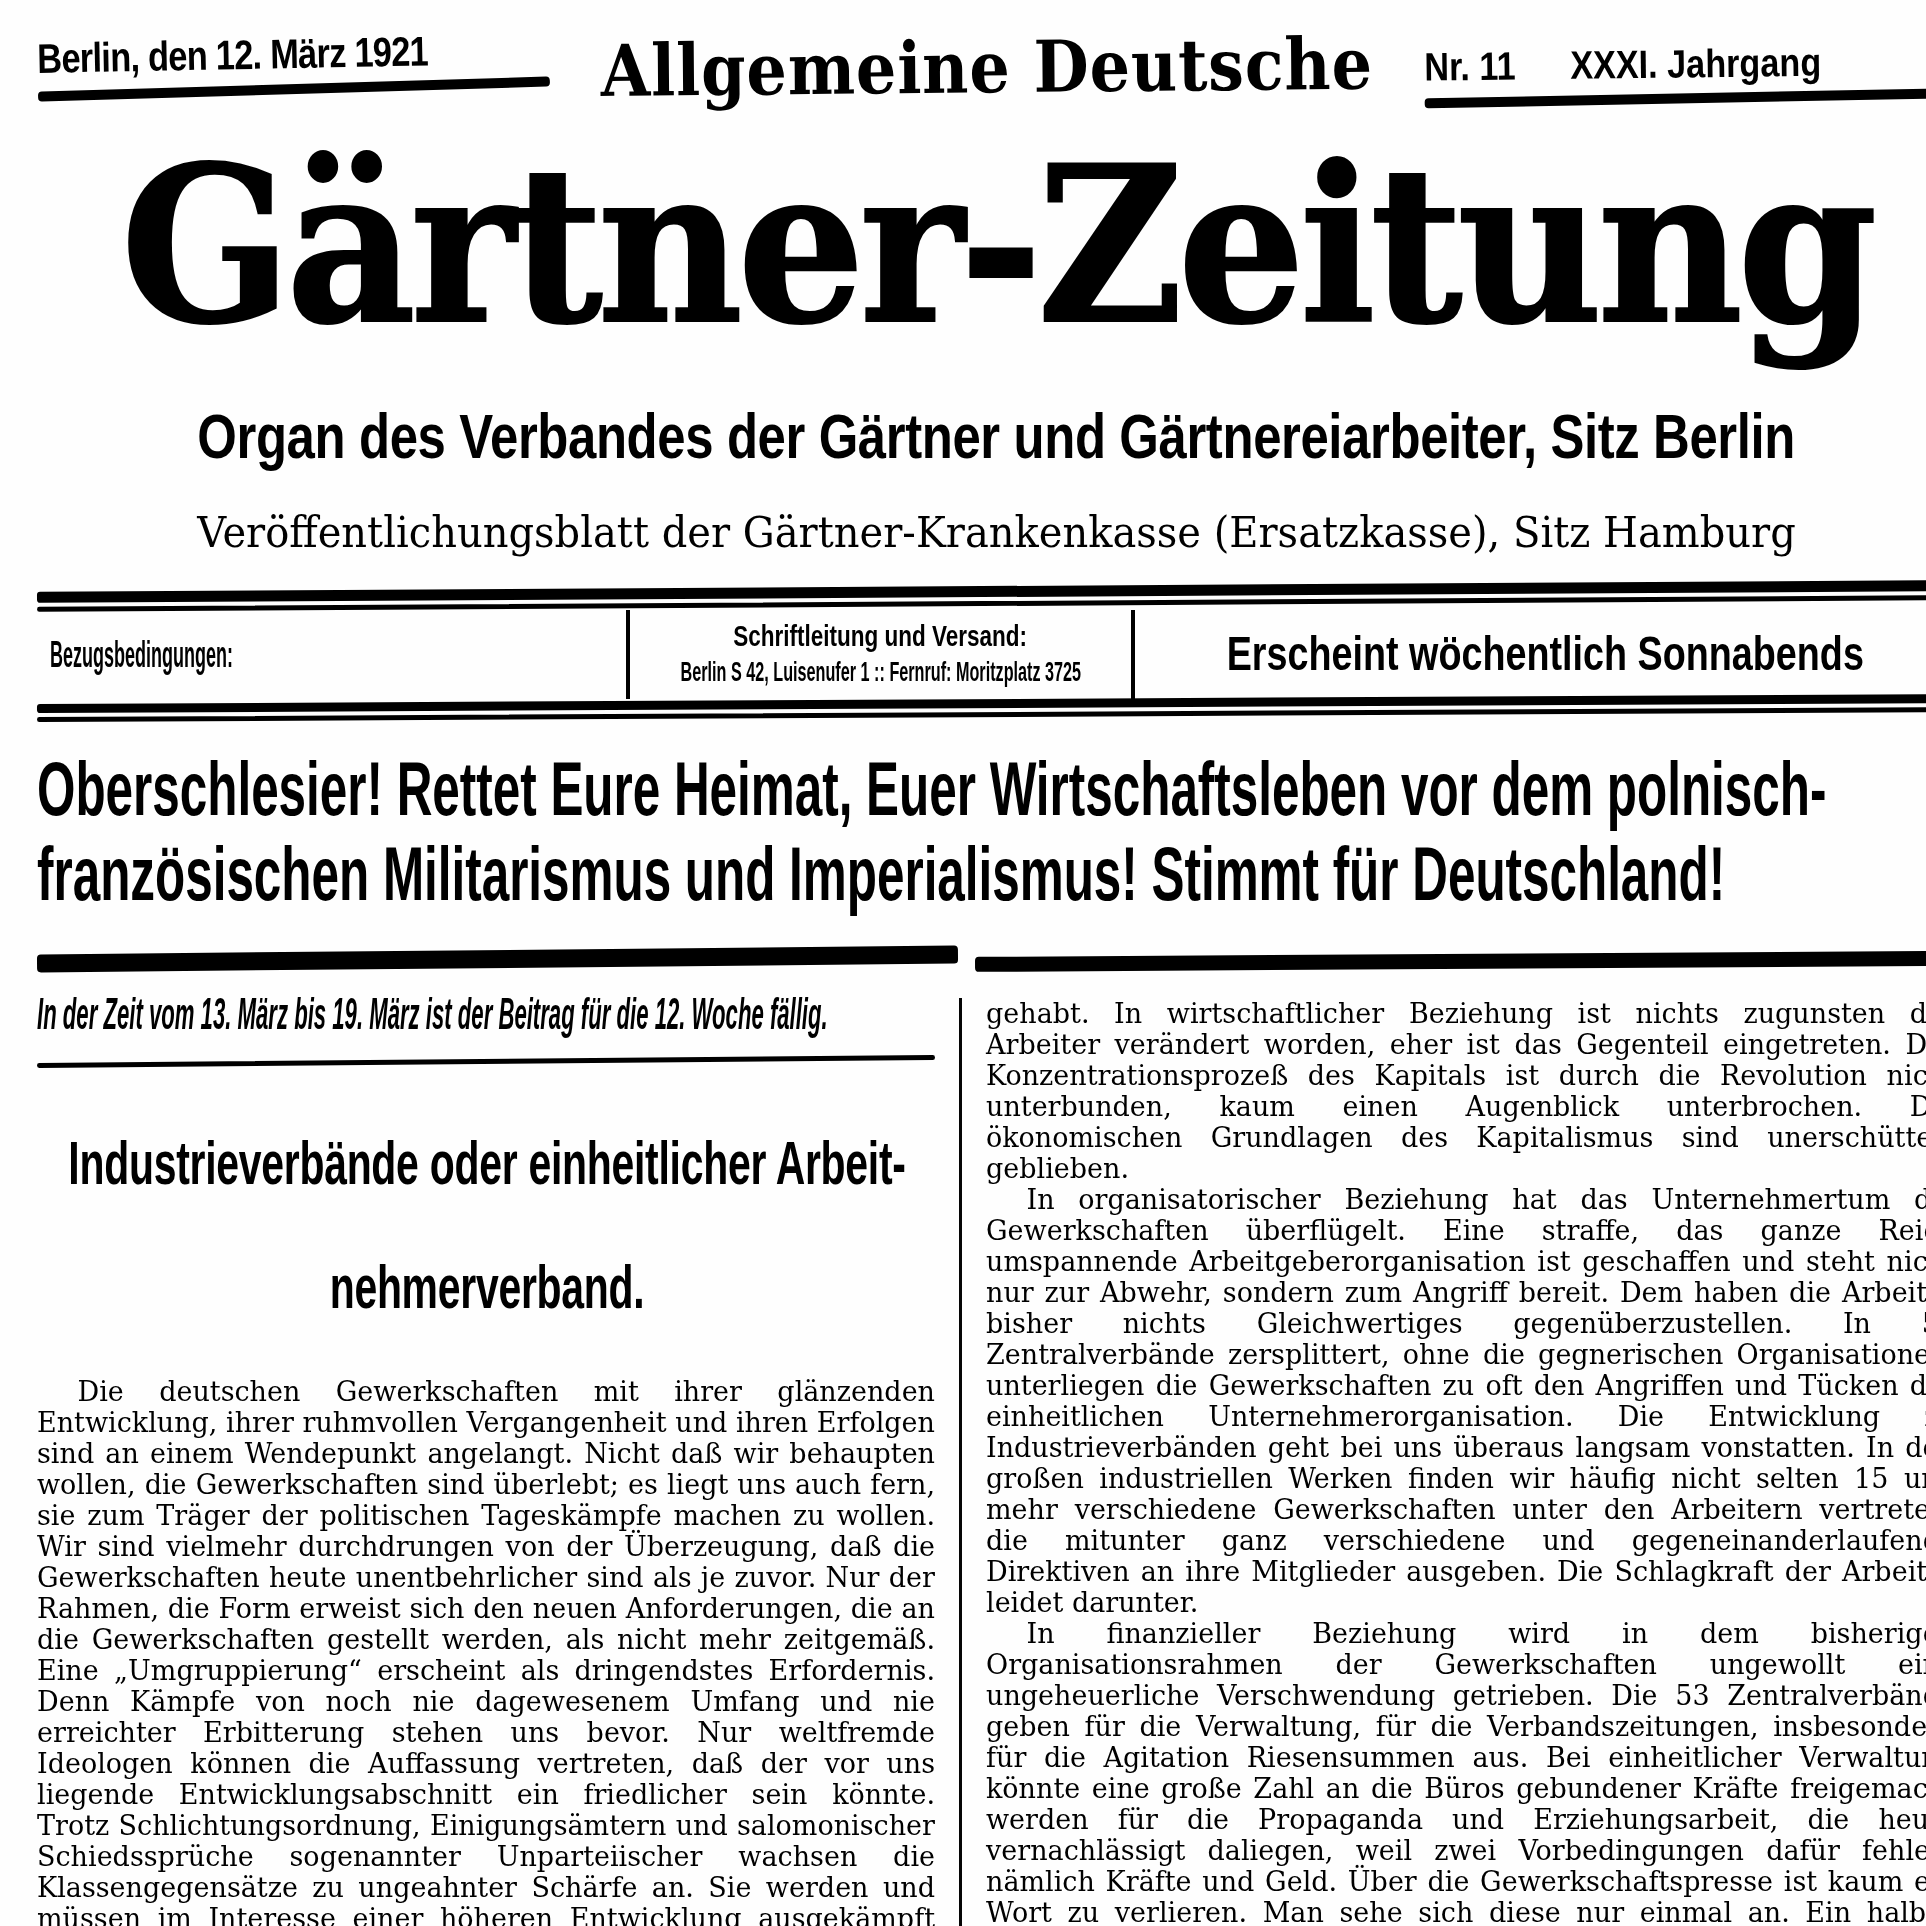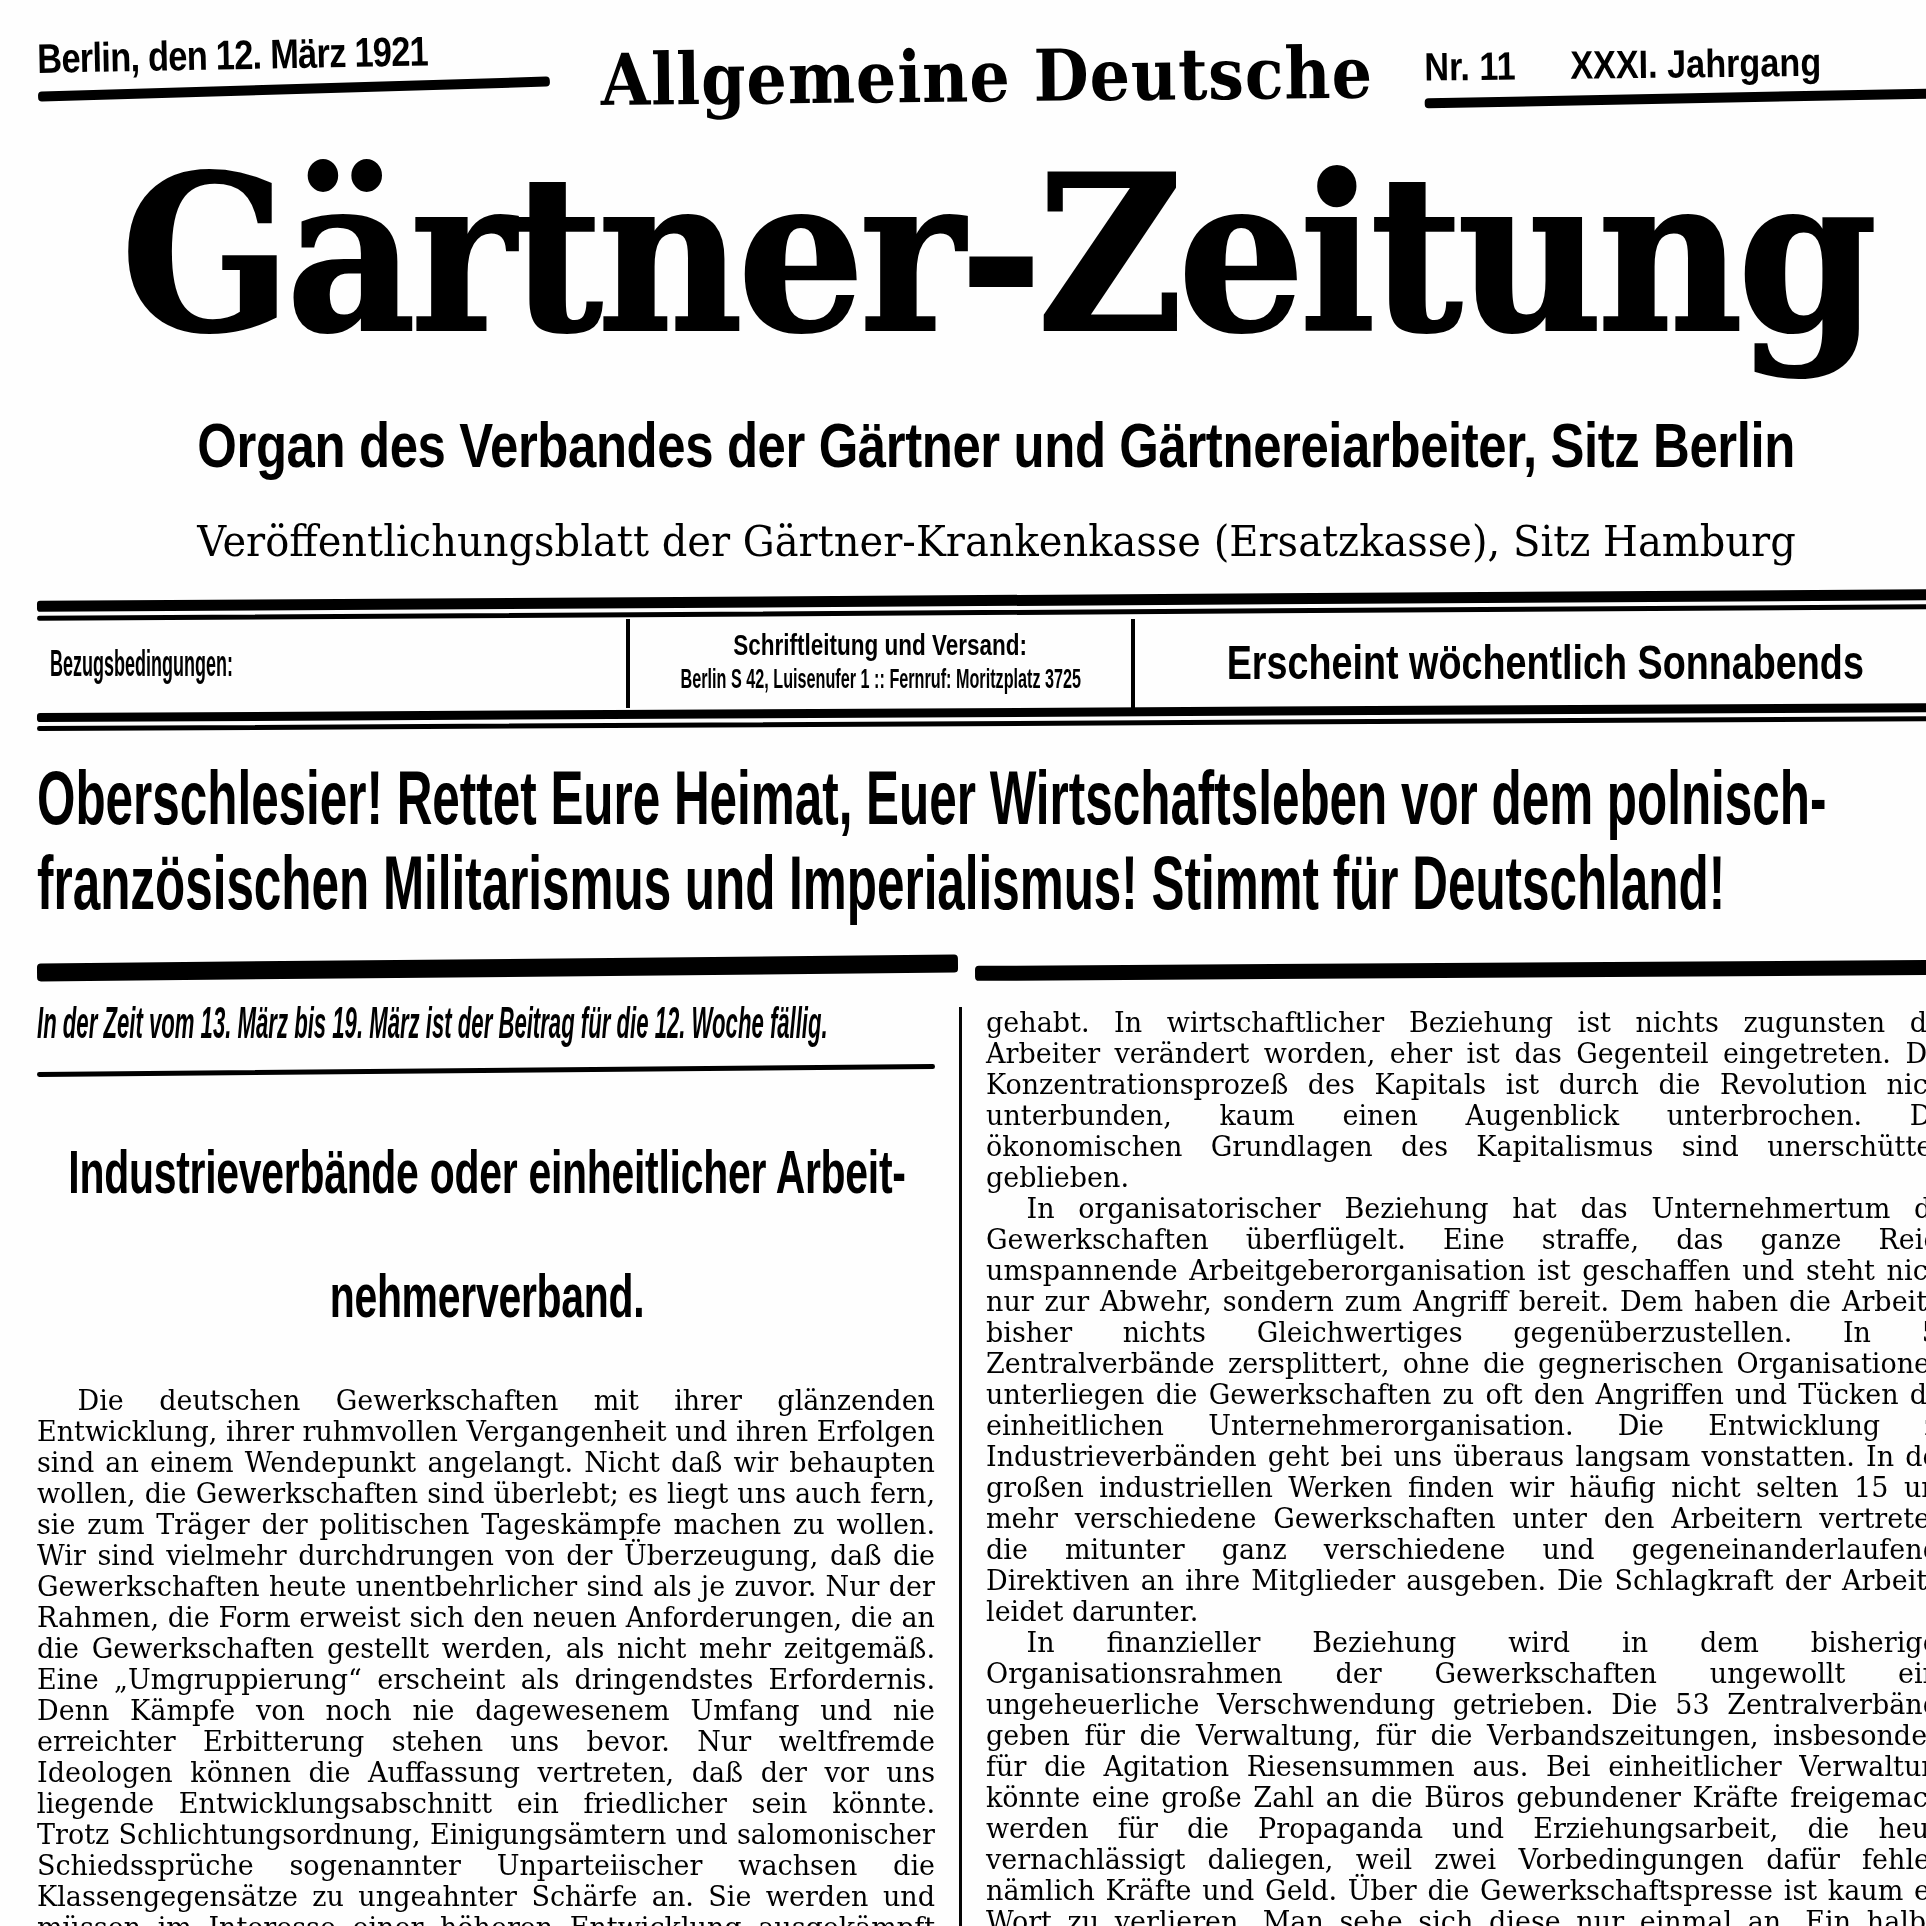--- a/index.html
+++ b/index.html
@@ -15,21 +15,21 @@
     overflow:hidden;
   }
   .sans { font-family:"Liberation Sans","DejaVu Sans",sans-serif; }
 
   
   .masthead-top { display:flex; justify-content:space-between; align-items:flex-start; }
   .date-block { transform:rotate(-1.1deg); transform-origin:left top; margin-top:13.5px; }
   .date-text { font-weight:bold; font-size:37px; letter-spacing:-0.8px; white-space:nowrap; display:inline-block; transform:scale(0.93,1.12); transform-origin:left bottom;}
   .swoosh { height:10px; background:#000; margin-top:6.2px; border-radius:3.9px; }
   .swoosh.date-sw { width:512px; transform:rotate(-0.6deg); }
-  .pretitle-block { text-align:center; margin-top:11px; }
+  .pretitle-block { text-align:center; margin-top:2px; }
   .pretitle { font-weight:bold; font-size:65px; letter-spacing:0.8px; white-space:nowrap; display:inline-block; transform:scale(0.98,1.1) rotate(-0.5deg); }
   .issue-block { transform:rotate(-0.7deg); transform-origin:right top; margin-top:15.4px; }
   .issue-row { display:flex; gap:50px; font-weight:bold; font-size:36px; white-space:nowrap; }
   .issue-row span { display:inline-block; transform:scale(0.95,1.1); transform-origin:left bottom; }
   .swoosh.issue-sw { width:532px; transform:rotate(-0.4deg); }
 
   
   .nameplate { text-align:center; margin-top:46px; line-height:1; }
   .nameplate span {
     display:inline-block; font-weight:bold; font-size:202px;
@@ -54,21 +54,21 @@
   .drule.bottom .b { height:5.4px; margin-top:3.9px; }
 
   
   .info-bar { display:flex; align-items:stretch; margin-top:3.9px; min-height:89px; }
   .info-cell { box-sizing:border-box; padding:10.8px 13px; display:flex; align-items:center; }
   .info-cell + .info-cell { border-left:4.2px solid #000; }
   .cell-subscription { width:589px; gap:6px; }
   .sub-label { display:inline-block; font-weight:bold; font-size:25px; white-space:nowrap;
                transform:scale(0.72,1.45); transform-origin:left center; width:208px; }
   .sub-text { font-weight:bold; font-size:22px; line-height:1.25; width:347px; }
-  .cell-editorial { width:505px; flex-direction:column; justify-content:flex-start; text-align:center; gap:5.4px; }
+  .cell-editorial { width:505px; flex-direction:column; justify-content:space-between; text-align:center; gap:5.4px; }
   .ed-label { font-weight:bold; font-size:25px; display:inline-block; transform:scale(0.9,1.2); white-space:nowrap; }
   .ed-text  { font-weight:bold; font-size:27px; display:inline-block; transform:scale(0.6,1.05); transform-origin:center center; white-space:nowrap; }
   .cell-frequency { flex:1; justify-content:center; }
   .freq-text { font-weight:bold; font-size:41px; display:inline-block; white-space:nowrap;
                transform:scale(0.92,1.15); transform-origin:center center; }
 
   
   .banner { margin-top:29px; overflow:visible; }
   .banner-condense {
     width:2955px; transform:scaleX(0.65); transform-origin:left top;

